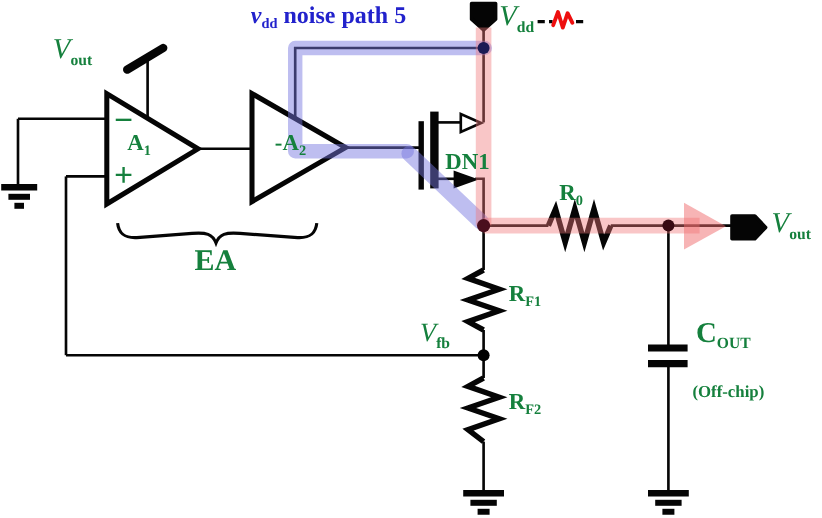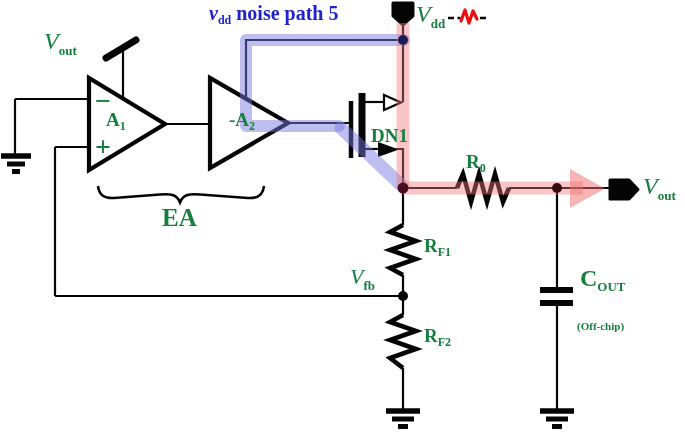--- a/index.html
+++ b/index.html
@@ -10,21 +10,21 @@
   .vlab{font-style:italic;font-weight:normal;font-size:24px;}
   .sub{font-size:13px;font-weight:bold;font-style:normal;position:relative;top:6px;}
   .comp{font-weight:bold;font-size:19px;}
   .comp .sub{font-size:12px;top:4px;}
   .bluetxt{color:#2222cc;font-weight:bold;font-size:20px;}
   .redtxt{color:#ee1111;font-weight:bold;font-size:20px;}
   .bluetxt .pfx,.redtxt .pfx{font-style:italic;}
   .bluetxt .sub,.redtxt .sub{font-size:12px;top:4px;}
   .sign{font-weight:bold;font-size:28px;text-align:center;}
   .big{font-size:24px;}
-  .note{font-weight:bold;font-size:11px;}
+  .note{font-weight:bold;font-size:14px;}
   .ea{font-weight:bold;font-size:25px;}
 </style>
 </head>
 <body>
 
 <div id="canvas">
 
   <svg width="685" height="432" viewBox="0 0 685 432">
 
     <g stroke="#050505" stroke-width="2.2" fill="none">

